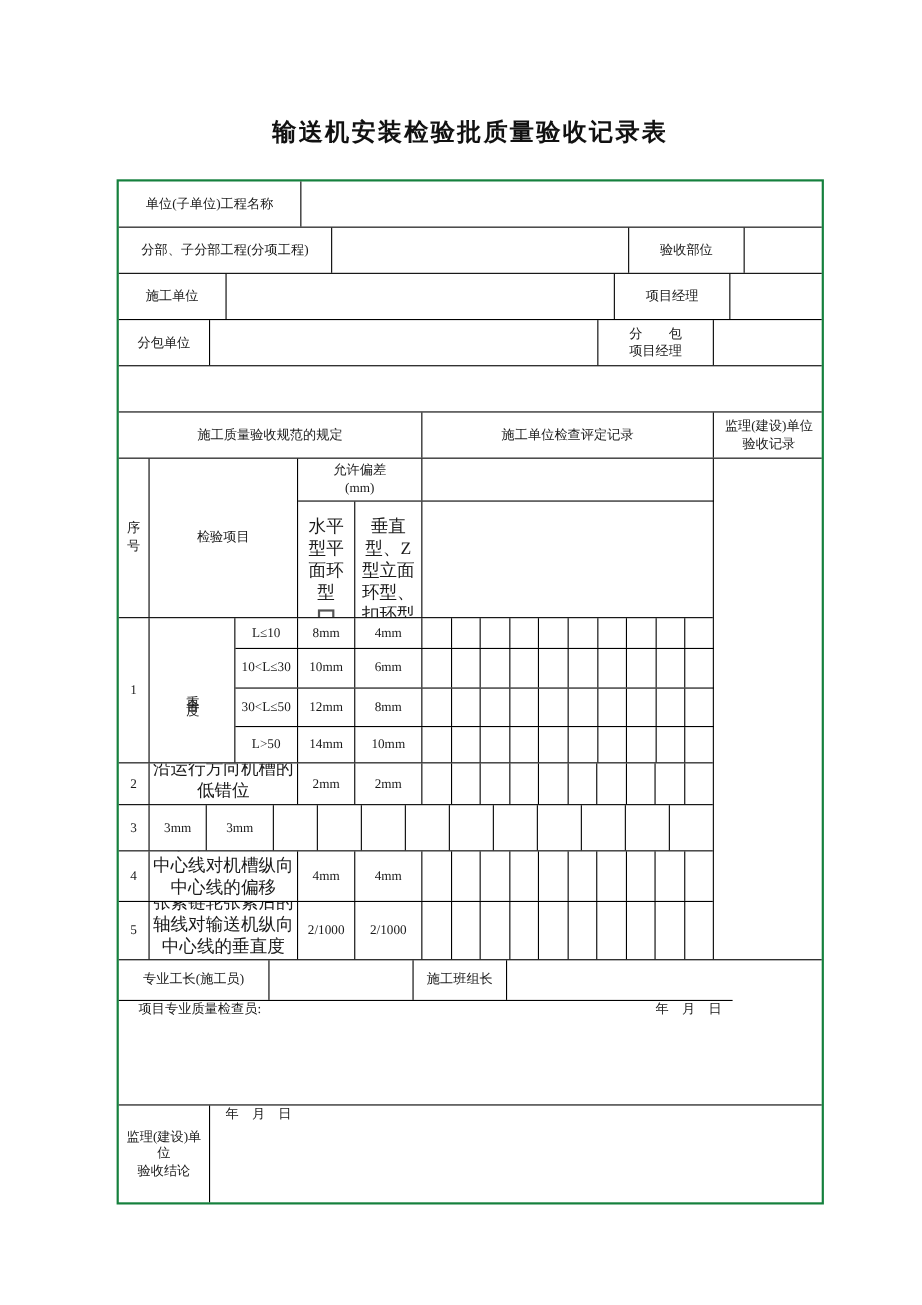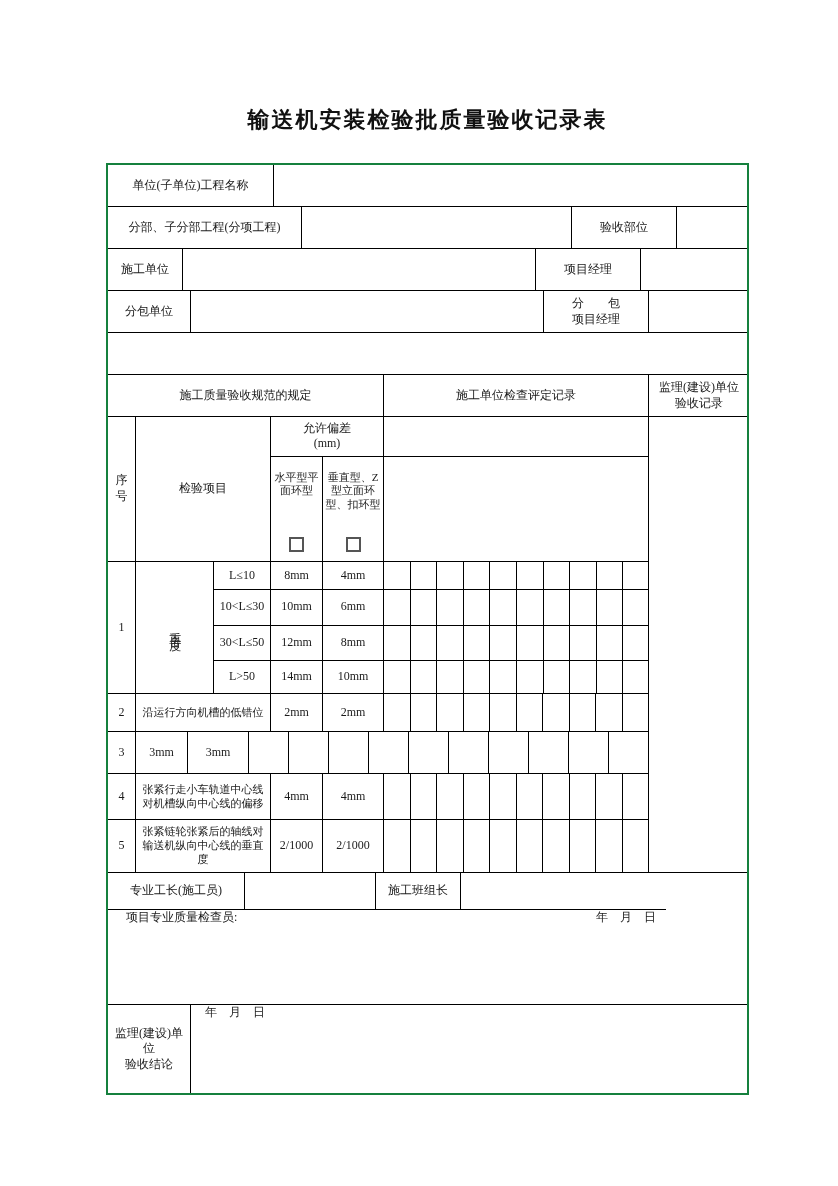--- a/index.html
+++ b/index.html
@@ -32,21 +32,21 @@
   .col { flex-direction:column; }
   .stack { display:flex; flex-direction:column; flex:0 0 auto; }
   .stack > .row:last-child { border-bottom:none; }
   .insp { display:flex; border-bottom:1px solid #000; }
   .ileft { width:541px; border-right:1px solid #000; display:flex; flex-direction:column; }
   .ileft > .row:last-child, .ileft > .grow:last-child { border-bottom:none; }
   .grow { display:flex; border-bottom:1px solid #000; }
   .checks { display:flex; flex:1 1 auto; }
   .chk { flex:1 1 0; border-right:1px solid #000; }
   .chk:last-child { border-right:none; }
-  .small { font-size:11px; line-height:1.25; }
+  .small { font-size:16px; line-height:1.25;align-items:flex-end; }
   .box {
     width:15px; height:15px; border:2px solid #555;
     background:#fff; margin:4px auto 8px auto; flex:0 0 auto;
   }
   .typecell { justify-content:space-between; padding-top:14px; }
   .sigcell { align-items:flex-start; justify-content:space-between; text-align:left; }
 </style>
 </head>
 <body>
 
@@ -60,21 +60,21 @@
   </div>
 
   <div class="row" style="height:42px">
     <div class="c" style="width:194px">分部、子分部工程(分项工程)</div>
     <div class="c" style="width:270px"></div>
     <div class="c" style="width:105px">验收部位</div>
     <div class="c last" style="width:100px"></div>
   </div>
 
   <div class="row" style="height:42px">
-    <div class="c" style="width:75px">施工单位</div>
+    <div class="c" style="width:98px">施工单位</div>
     <div class="c" style="width:353px"></div>
     <div class="c" style="width:105px">项目经理</div>
     <div class="c last" style="width:100px"></div>
   </div>
 
   <div class="row" style="height:42px">
     <div class="c" style="width:83px">分包单位</div>
     <div class="c" style="width:353px"></div>
     <div class="c pre" style="width:105px">分　　包
 项目经理</div>

